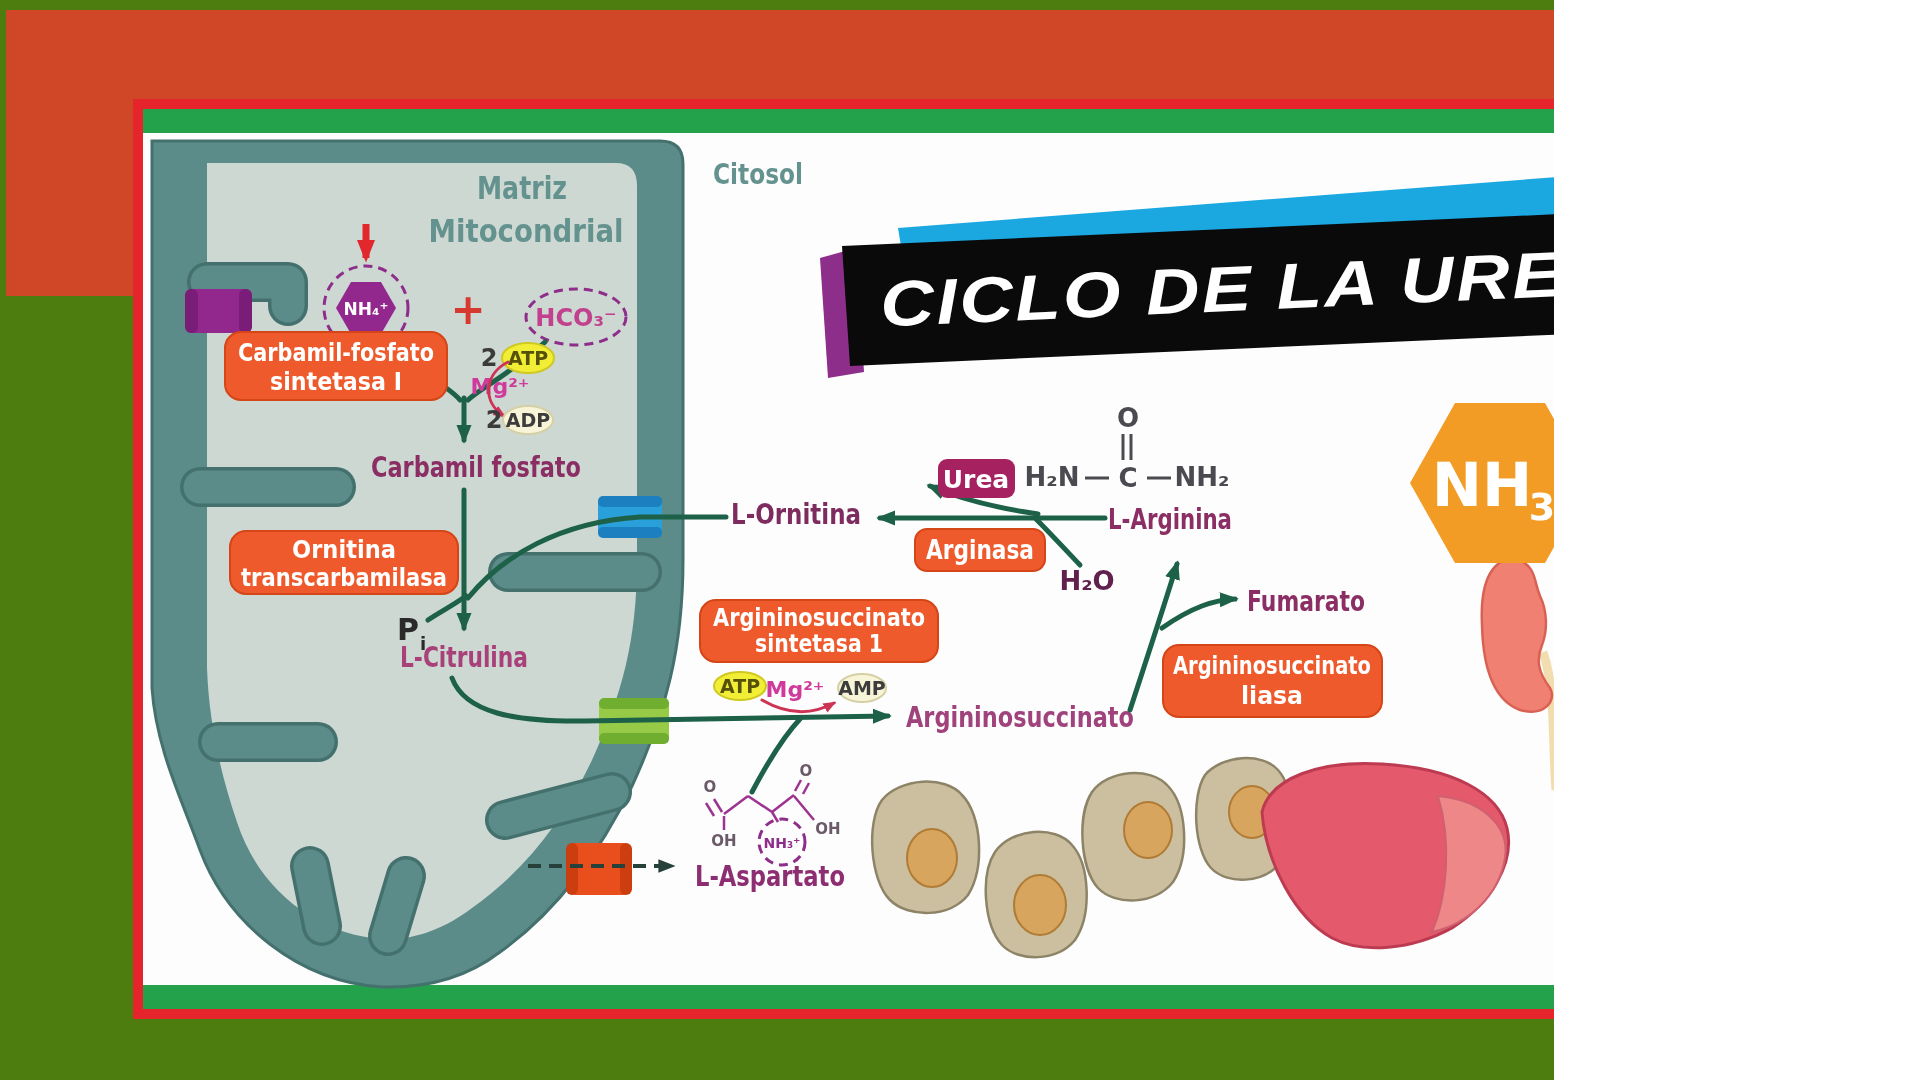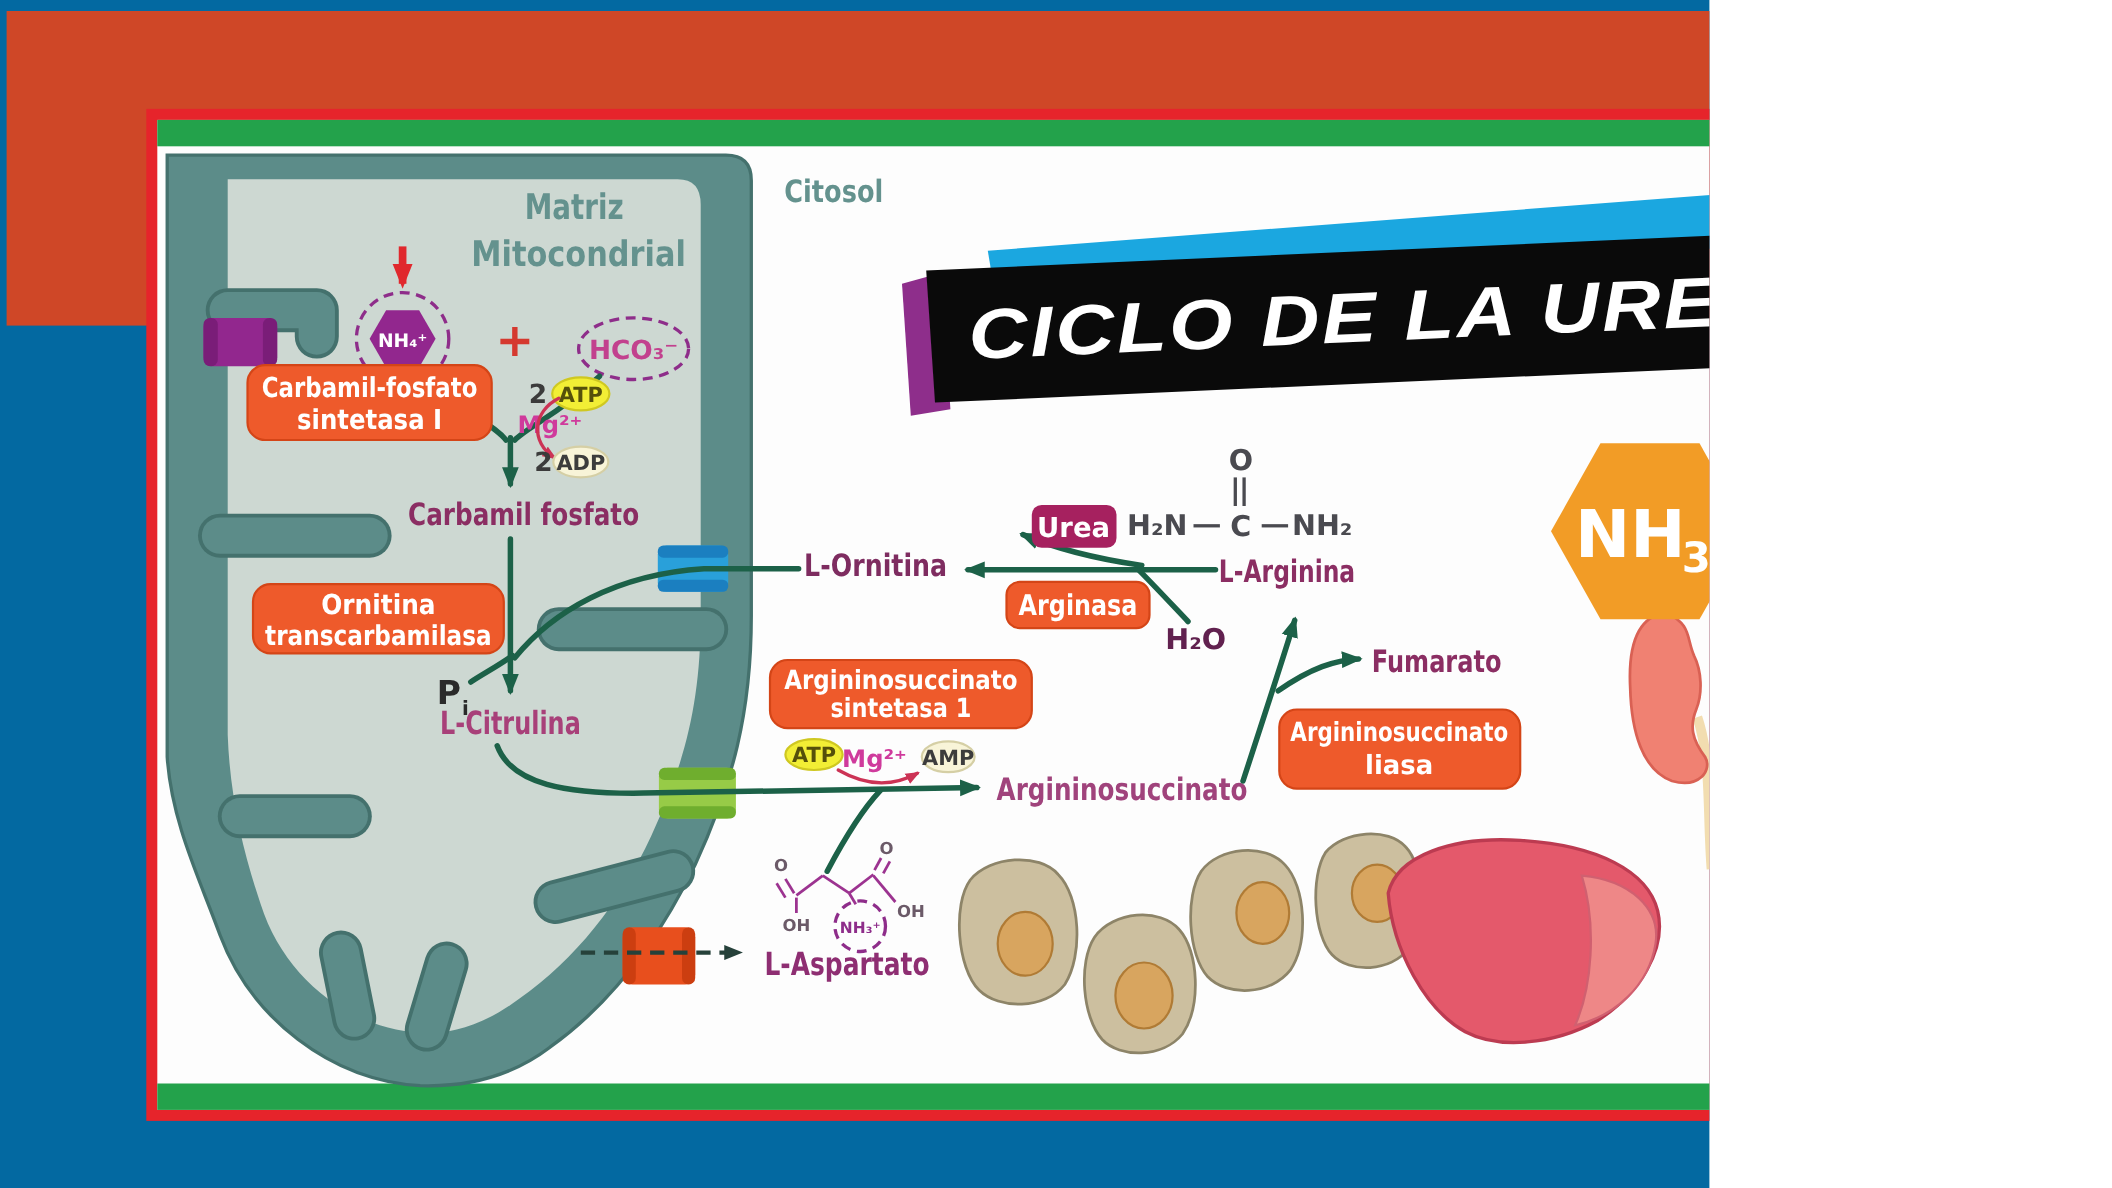--- a/index.html
+++ b/index.html
@@ -1,16 +1,16 @@
 <!DOCTYPE html>
 <html><head>
 <meta charset="utf-8">
 <style>
   html,body{margin:0;padding:0;background:#ffffff;}
-  .stage{position:relative;width:1554px;height:1080px;background:#0369a1;overflow:hidden;}
+  .stage{position:relative;width:1554px;height:1080px;background:#4d7c0f;overflow:hidden;}
   svg{display:block}
   text{font-family:"DejaVu Sans",sans-serif;font-weight:bold;}
   .title-text{font-family:"Liberation Sans","DejaVu Sans",sans-serif;font-weight:bold;font-style:italic;fill:#ffffff;letter-spacing:2px;}
   .teal-label{fill:#64928e}
   .metab{fill:#8b2e63}
   .metab-pink{fill:#a84079}
   .metab2{fill:#a0437c}
   .enz-text{fill:#ffffff}
   .gray-chem{fill:#4a4a50}
   .purple-chem{fill:#8e2d8a}

